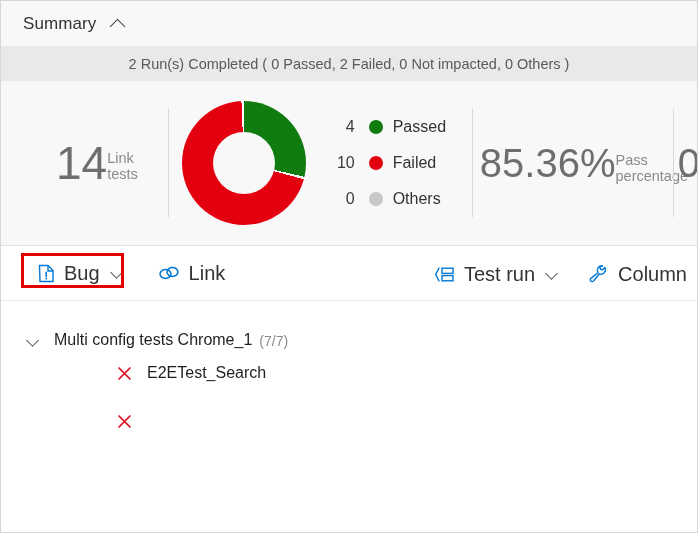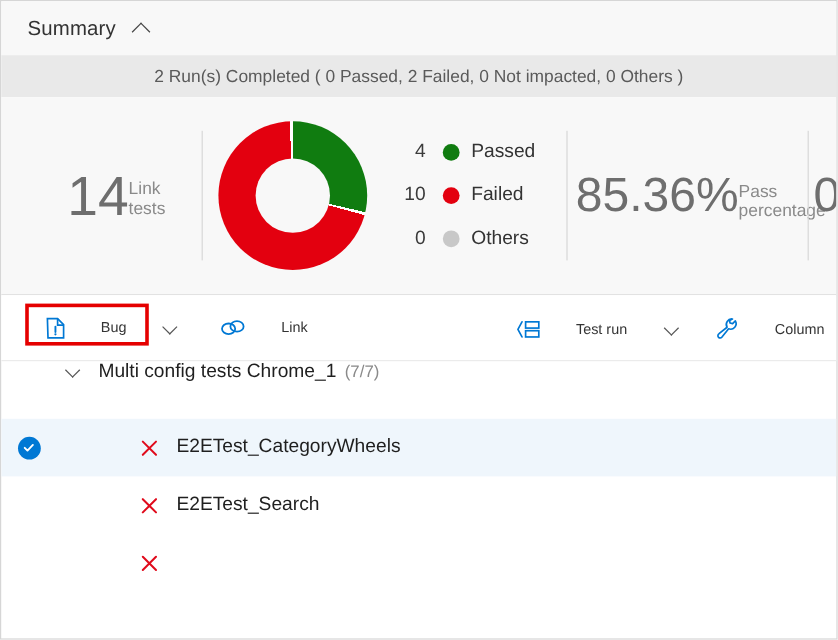--- a/index.html
+++ b/index.html
@@ -209,24 +209,23 @@
     position: relative;
     box-sizing: border-box;
     border-bottom: 1px solid #ebebeb;
   }
   .cmd {
     display: flex;
     align-items: center;
     height: 34px;
     padding: 0 10px;
     cursor: pointer;
-    font-size: 12px;
+    font-size: 20px;
     color: #333333;
     white-space: nowrap;
-    gap: 20px;
   }
   .cmd .glyph {
     margin-right: 9px;
     display: inline-flex;
     align-items: center;
   }
   .cmd .caret {
     margin-left: 10px;
     width: 14px;
     height: 14px;
@@ -270,22 +269,22 @@
     border-bottom: 1px solid #ededed;
   }
   .col-test {
     font-size: 13px;
     color: #767676;
     padding-left: 53px;
   }
   .group-row {
     height: 48px;
     display: flex;
-    align-items: flex-start;
-    padding-left: 52px;
+    align-items: flex-end;
+    padding-left: 24px;
     box-sizing: border-box;
     cursor: pointer;
   }
   .group-caret {
     width: 16px; height: 16px;
     position: relative;
     margin-right: 13px;
   }
   .group-caret::before {
     content: "";
@@ -447,35 +446,20 @@
     </div>
   </div>
 
 
   <div class="group-row">
     <span class="group-caret"></span>
     <span class="group-title">Multi config tests Chrome_1</span>
     <span class="group-count">(7/7)</span>
   </div>
 
-  <div class="test-row selected">
-    <span class="row-check">
-      <span class="check-circle">
-        <svg width="12" height="12" viewBox="0 0 12 12">
-          <path d="M2.6 6.2 4.9 8.5 9.4 3.8" fill="none" stroke="#fff" stroke-width="1.6" stroke-linecap="round" stroke-linejoin="round"></path>
-        </svg>
-      </span>
-    </span>
-    <span class="fail-x">
-      <svg width="15" height="15" viewBox="0 0 15 15">
-        <path d="M2 2 13 13 M13 2 2 13" stroke="#e00b1c" stroke-width="1.7" stroke-linecap="round"></path>
-      </svg>
-    </span>
-    <span class="test-name">E2ETest_CategoryWheels</span>
-  </div>
 
   <div class="test-row">
     <span class="row-check"></span>
     <span class="fail-x">
       <svg width="15" height="15" viewBox="0 0 15 15">
         <path d="M2 2 13 13 M13 2 2 13" stroke="#e00b1c" stroke-width="1.7" stroke-linecap="round"></path>
       </svg>
     </span>
     <span class="test-name">E2ETest_Search</span>
   </div>

